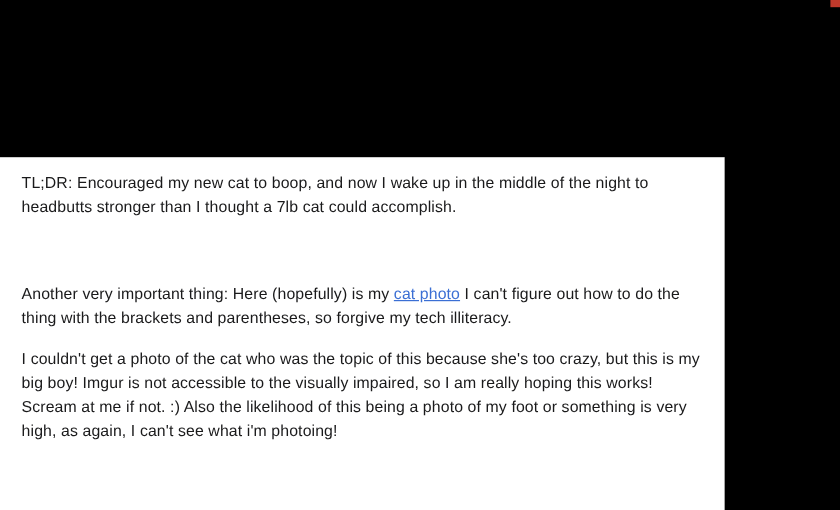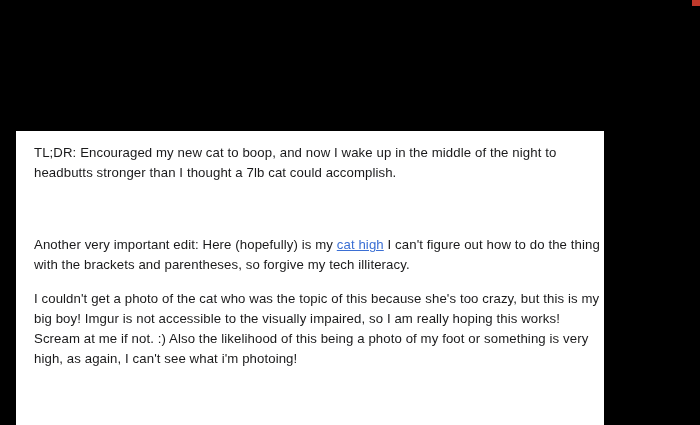--- a/index.html
+++ b/index.html
@@ -34,21 +34,21 @@
     top: 0;
     left: 0;
     width: 700px;
     height: 131px;
     background: #000000;
   }
   
   .content-panel {
     position: absolute;
     top: 131px;
-    left: 16px;
+    left: 0;
     width: 604px;
     height: 294px;
     background: #ffffff;
     overflow: hidden;
   }
   
   .right-gutter {
     position: absolute;
     top: 131px;
     left: 604px;
@@ -88,21 +88,21 @@
 
   <div class="top-blank"></div>
   <div class="corner-marker"></div>
 
   <div class="content-panel">
     <div class="article">
 
       <p class="para tldr">TL;DR: Encouraged my new cat to boop, and now I wake up in the middle of the night to headbutts stronger than I thought a 7lb cat could accomplish.</p>
 
 
-      <p class="para tight"><span>Another very important edit: Here (hopefully) is my </span><a class="inline-link">cat high</a><span> I can't figure out how to do the thing with the brackets and parentheses, so forgive my tech illiteracy.</span></p>
+      <p class="para tight"><span>Another very important thing: Here (hopefully) is my </span><a class="inline-link">cat photo</a><span> I can't figure out how to do the thing with the brackets and parentheses, so forgive my tech illiteracy.</span></p>
 
       <p class="para tight">I couldn't get a photo of the cat who was the topic of this because she's too crazy, but this is my big boy! Imgur is not accessible to the visually impaired, so I am really hoping this works! Scream at me if not. :) Also the likelihood of this being a photo of my foot or something is very high, as again, I can't see what i'm photoing!</p>
 
     </div>
   </div>
 
   <div class="right-gutter"></div>
 
 </div>
 

